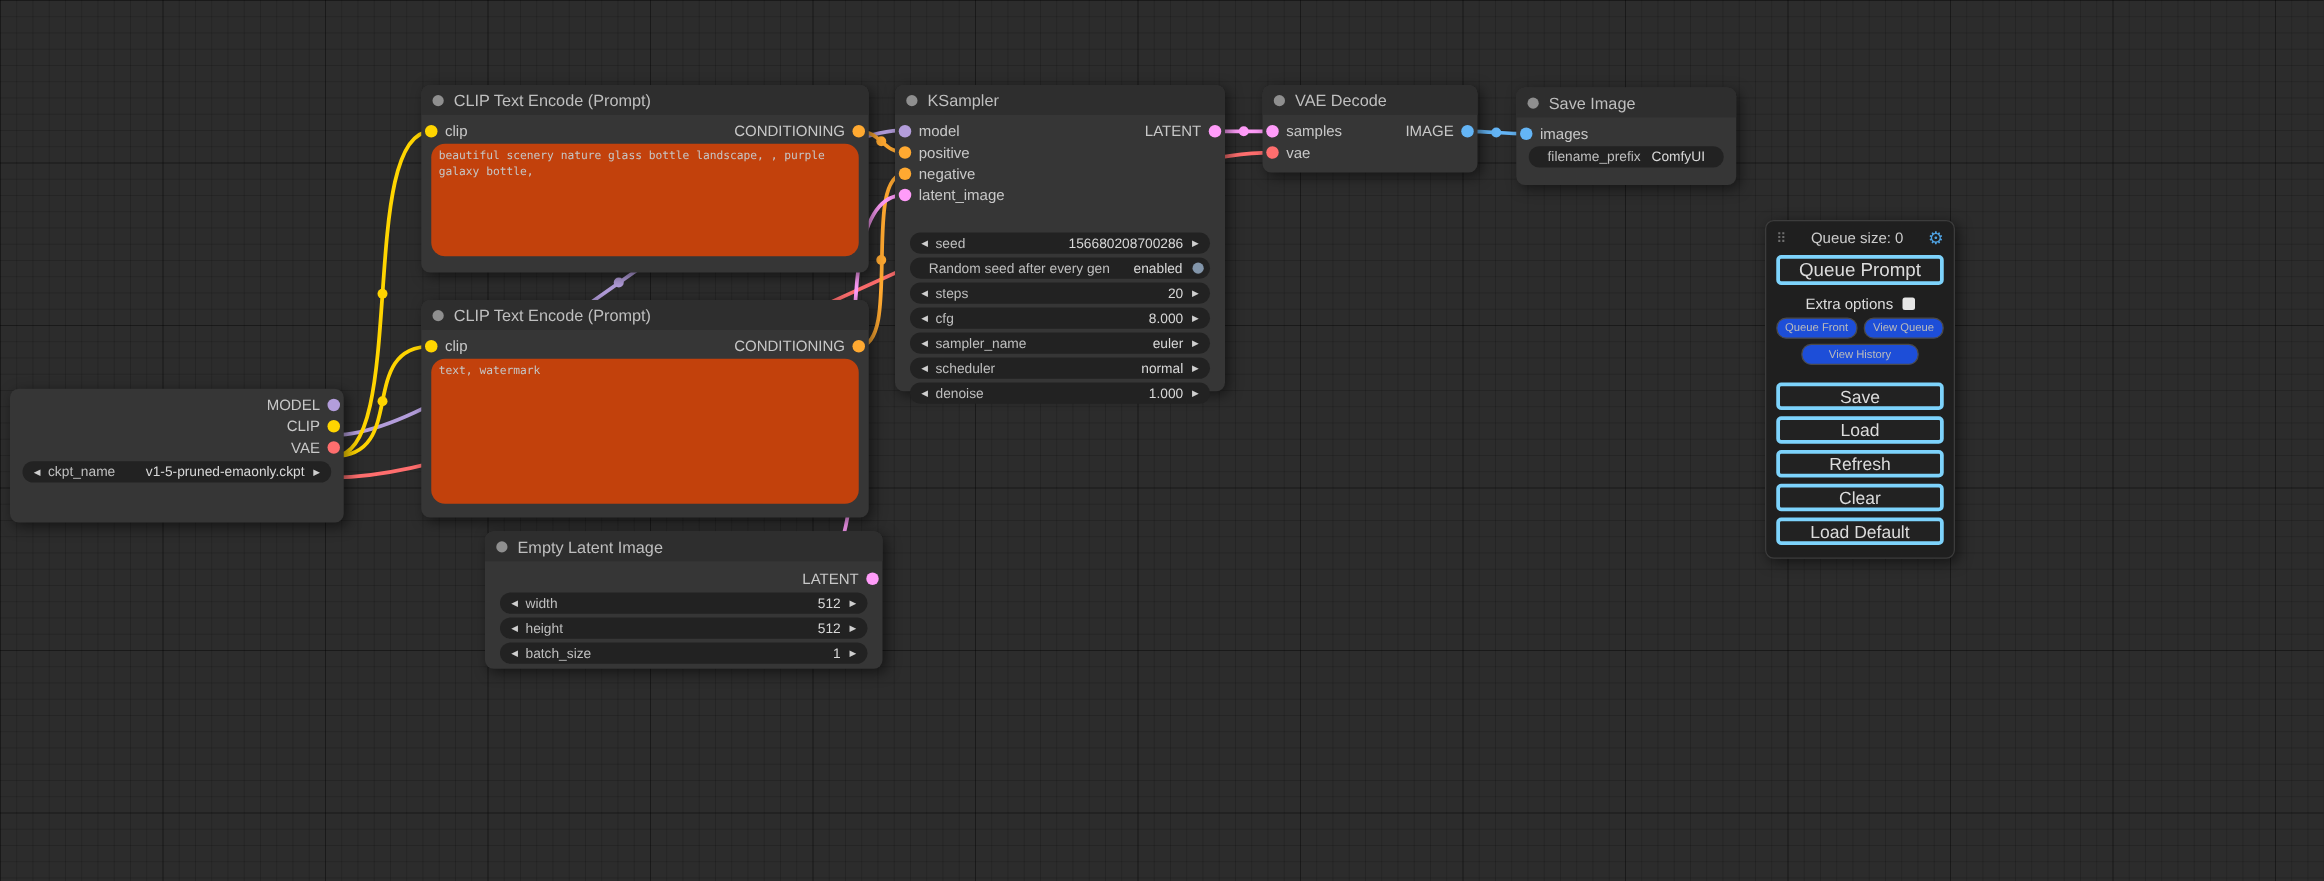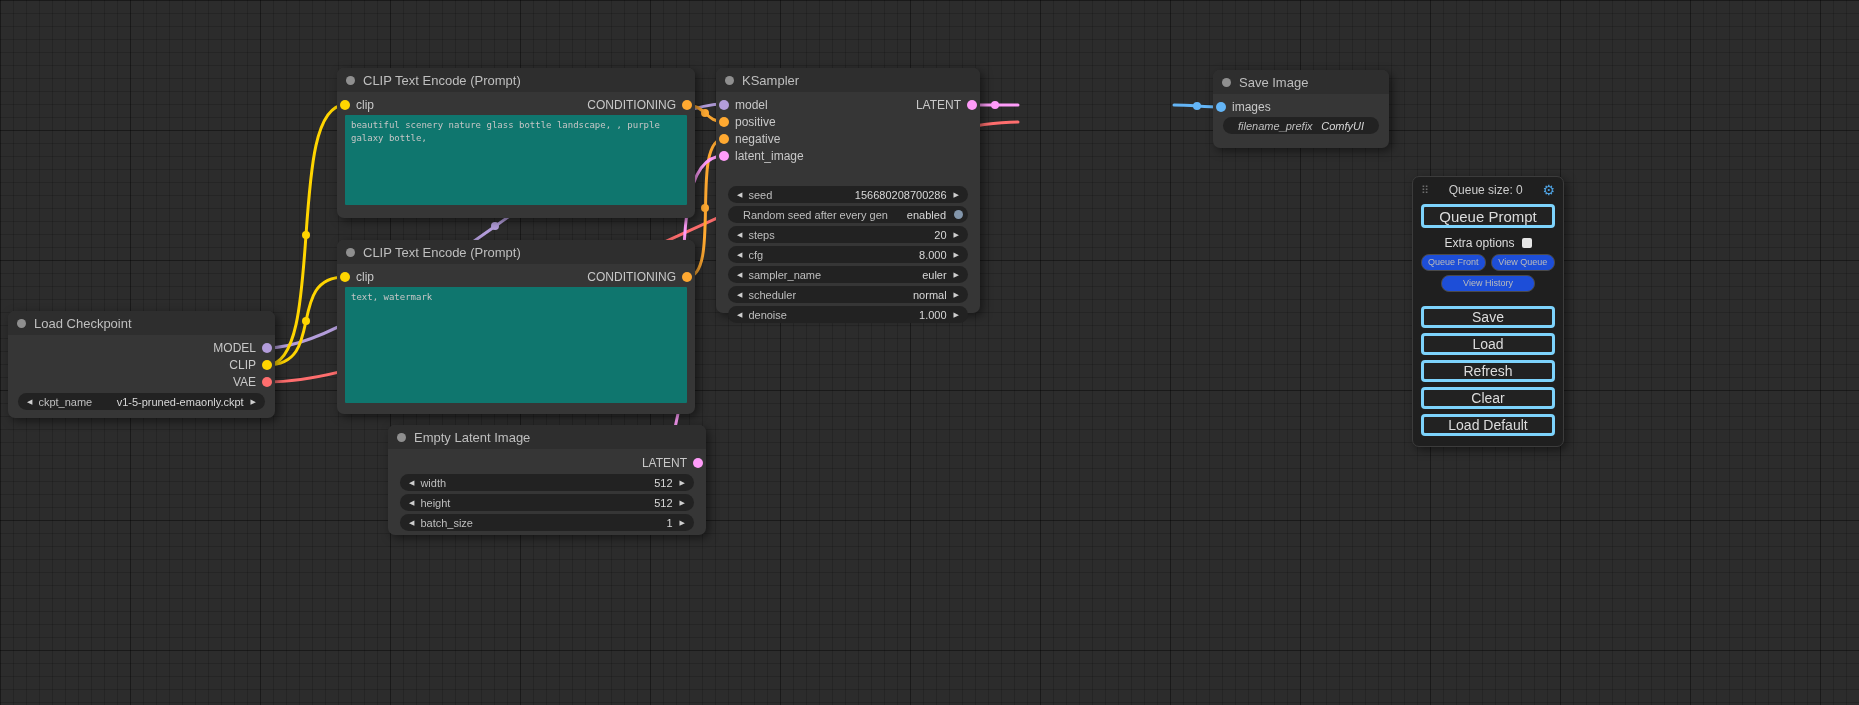--- a/index.html
+++ b/index.html
@@ -47,21 +47,21 @@
     padding:0 5px; margin:3px 12px 0; font-size:11px; color:#bfbfbf; white-space:nowrap;
   }
   .widget.wide { margin:3px 10px 0; }
   .w-arrow { font-size:7px; color:#cfcfcf; padding:0 4px; cursor:pointer; }
   .w-label { padding-left:2px; }
   .w-value { margin-left:auto; padding-right:3px; color:#d8d8d8; }
   .w-label-pad { padding-left:10px; }
   .toggle-dot { width:9px; height:9px; border-radius:50%; background:#8396ab; margin-left:5px; flex:none; }
 
   .prompt-box {
-    background:#0f766e; border-radius:1px; margin:2px 8px; padding:4px 6px;
+    background:#c2410c; border-radius:11px; margin:2px 8px; padding:4px 6px;
     font-family:"DejaVu Sans Mono", monospace; font-size:9px; line-height:1.4;
     color:#c6c6c6; white-space:pre-wrap; word-break:break-word; overflow:hidden;
   }
 
   
   .action-panel {
     position:absolute; left:1412px; top:176px; width:152px; z-index:3;
     background:#1f1f1f; border:1px solid #3c3c3c; border-radius:7px;
     padding:4px 8px 10px; box-shadow:3px 3px 10px rgba(0,0,0,.5); color:#ccc;
   }
@@ -111,24 +111,20 @@
       <circle cx="642" cy="252" r="4" fill="#FF6E6E"></circle>
       <circle cx="705" cy="113" r="4" fill="#FFA931"></circle>
       <circle cx="705" cy="208" r="4" fill="#FFA931"></circle>
       <circle cx="683" cy="309" r="4" fill="#FF9CF9"></circle>
       <circle cx="995" cy="105" r="4" fill="#FF9CF9"></circle>
       <circle cx="1197" cy="106" r="4" fill="#64B5F6"></circle>
     </g>
   </svg>
 
   <div class="node" style="left:8px; top:311px; width:267px; height:107px;">
-    <div class="node-title">
-      <span class="collapse-dot"></span>
-      <span>Load Checkpoint</span>
-    </div>
     <div class="slots">
       <div class="slot-row">
         <div class="slot-right">
           <span>MODEL</span>
           <span class="dot c-model"></span>
         </div>
       </div>
       <div class="slot-row">
         <div class="slot-right">
           <span>CLIP</span>
@@ -294,35 +290,59 @@
       <span class="w-arrow">▶</span>
     </div>
     <div class="widget">
       <span class="w-arrow">◀</span>
       <span class="w-label">denoise</span>
       <span class="w-value">1.000</span>
       <span class="w-arrow">▶</span>
     </div>
   </div>
 
+  <div class="node" style="left:1010px; top:68px; width:172px; height:70px;">
+    <div class="node-title">
+      <span class="collapse-dot"></span>
+      <span>VAE Decode</span>
+    </div>
+    <div class="slots">
+      <div class="slot-row">
+        <div class="slot-left">
+          <span class="dot c-latent"></span>
+          <span>samples</span>
+        </div>
+        <div class="slot-right">
+          <span>IMAGE</span>
+          <span class="dot c-image"></span>
+        </div>
+      </div>
+      <div class="slot-row">
+        <div class="slot-left">
+          <span class="dot c-vae"></span>
+          <span>vae</span>
+        </div>
+      </div>
+    </div>
+  </div>
 
   <div class="node" style="left:1213px; top:70px; width:176px; height:78px;">
     <div class="node-title">
       <span class="collapse-dot"></span>
       <span>Save Image</span>
     </div>
     <div class="slots">
       <div class="slot-row">
         <div class="slot-left">
           <span class="dot c-image"></span>
           <span>images</span>
         </div>
       </div>
     </div>
-    <div class="widget wide" style="margin-top:2px;font-style:italic;">
+    <div class="widget wide" style="margin-top:2px;">
       <span class="w-label w-label-pad">filename_prefix</span>
       <span class="w-value" style="padding-right:10px;">ComfyUI</span>
     </div>
   </div>
 
   <div class="action-panel">
     <div class="panel-header">
       <span class="drag-handle">⠿</span>
       <span class="queue-size">Queue size: 0</span>
       <span class="gear">⚙</span>

